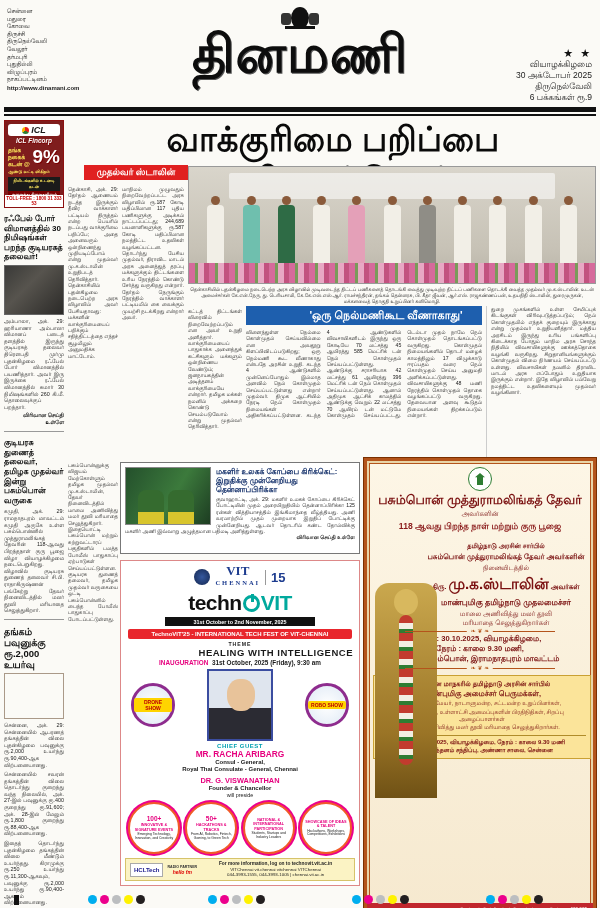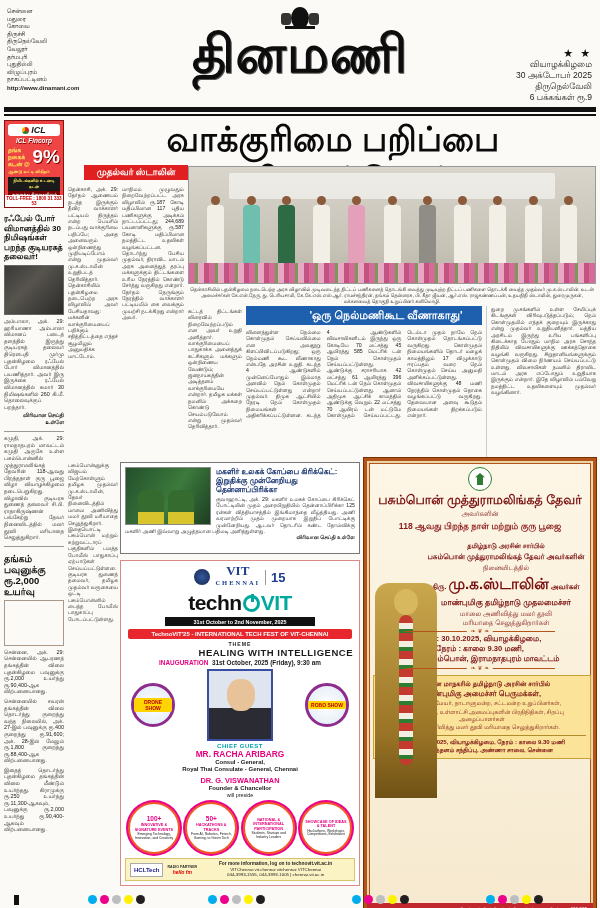--- a/index.html
+++ b/index.html
@@ -181,21 +181,21 @@
     <div>வியாழக்கிழமை</div>
     <div>30 அக்டோபர் 2025</div>
     <div>திருநெல்வேலி</div>
     <div>6 பக்கங்கள் ரூ.9</div>
   </div>
   <div class="rule-thick"></div>
   <div class="rule-thin"></div>
 
   <div class="rail">
 
-    <div class="icl" style="background-color: #ef4444;">
+    <div class="icl" style="background-color: #7f1d1d;">
       <div class="icl-logobox">
         <span class="icl-dots"></span>
         <b>ICL</b>
       </div>
       <div class="icl-name">ICL Fincorp</div>
       <div class="icl-offer">
         <div class="icl-offer-label">தங்க நகைக் கடன் @</div>
         <div class="icl-rate">9%</div>
       </div>
       <div class="icl-note">ஆண்டு வட்டி விகிதம்</div>
@@ -203,20 +203,21 @@
       <div class="icl-strip2">அனைத்து கிளைகளிலும் பெறலாம்</div>
       <div class="icl-toll">TOLL-FREE : 1800 31 333 53</div>
     </div>
 
     <h3>ரஃபேல் போர் விமானத்தில் 30 நிமிஷங்கள் பறந்த குடியரசுத் தலைவர்!</h3>
     <div class="ph-jet"></div>
     <div class="body">அம்பாலா, அக். 29: ஹரியாணா அம்பாலா விமானப் படைத் தளத்தில் இருந்து குடியரசுத் தலைவர் திரௌபதி முர்மு புதன்கிழமை ரஃபேல் போர் விமானத்தில் பயணித்தார். அவர் இரு இருக்கை ரஃபேல் விமானத்தில் சுமார் 30 நிமிஷங்களில் 260 கி.மீ. தொலைவுக்குப் பறந்தார்.</div>
     <div class="more">விரிவான செய்தி உள்ளே</div>
     <div class="divider"></div>
 
+    <h3>குடியரசு துணைத் தலைவர், தமிழக முதல்வர் இன்று பசும்பொன் வருகை</h3>
     <div class="body">கமுதி, அக். 29: ராமநாதபுரம் மாவட்டம் கமுதி அருகே உள்ள பசும்பொன்னில் முத்துராமலிங்கத் தேவரின் 118-ஆவது பிறந்தநாள் குரு பூஜை விழா வியாழக்கிழமை நடைபெறுகிறது. விழாவில் குடியரசு துணைத் தலைவர் சி.பி. ராதாகிருஷ்ணன் பங்கேற்று தேவர் நினைவிடத்தில் மலர் தூவி மரியாதை செலுத்துகிறார்.</div>
     <div class="divider"></div>
 
     <h3 class="big">தங்கம் பவுனுக்கு ரூ.2,000 உயர்வு</h3>
     <div class="ph-gold"></div>
     <div class="body">சென்னை, அக். 29: சென்னையில் ஆபரணத் தங்கத்தின் விலை புதன்கிழமை பவுனுக்கு ரூ.2,000 உயர்ந்து ரூ.90,400-ஆக விற்பனையானது.</div>
     <div class="body">சென்னையில் சவரன் தங்கத்தின் விலை தொடர்ந்து குறைந்து வந்த நிலையில், அக். 27-இல் பவுனுக்கு ரூ.400 குறைந்து ரூ.91,600; அக். 28-இல் மேலும் ரூ.1,800 குறைந்து ரூ.88,400-ஆக விற்பனையானது.</div>
     <div class="body">இதைத் தொடர்ந்து புதன்கிழமை தங்கத்தின் விலை மீண்டும் உயர்ந்தது. கிராமுக்கு ரூ.250 உயர்ந்து ரூ.11,300-ஆகவும், பவுனுக்கு ரூ.2,000 உயர்ந்து ரூ.90,400-ஆகவும் விற்பனையானது.</div>
 
   </div>

